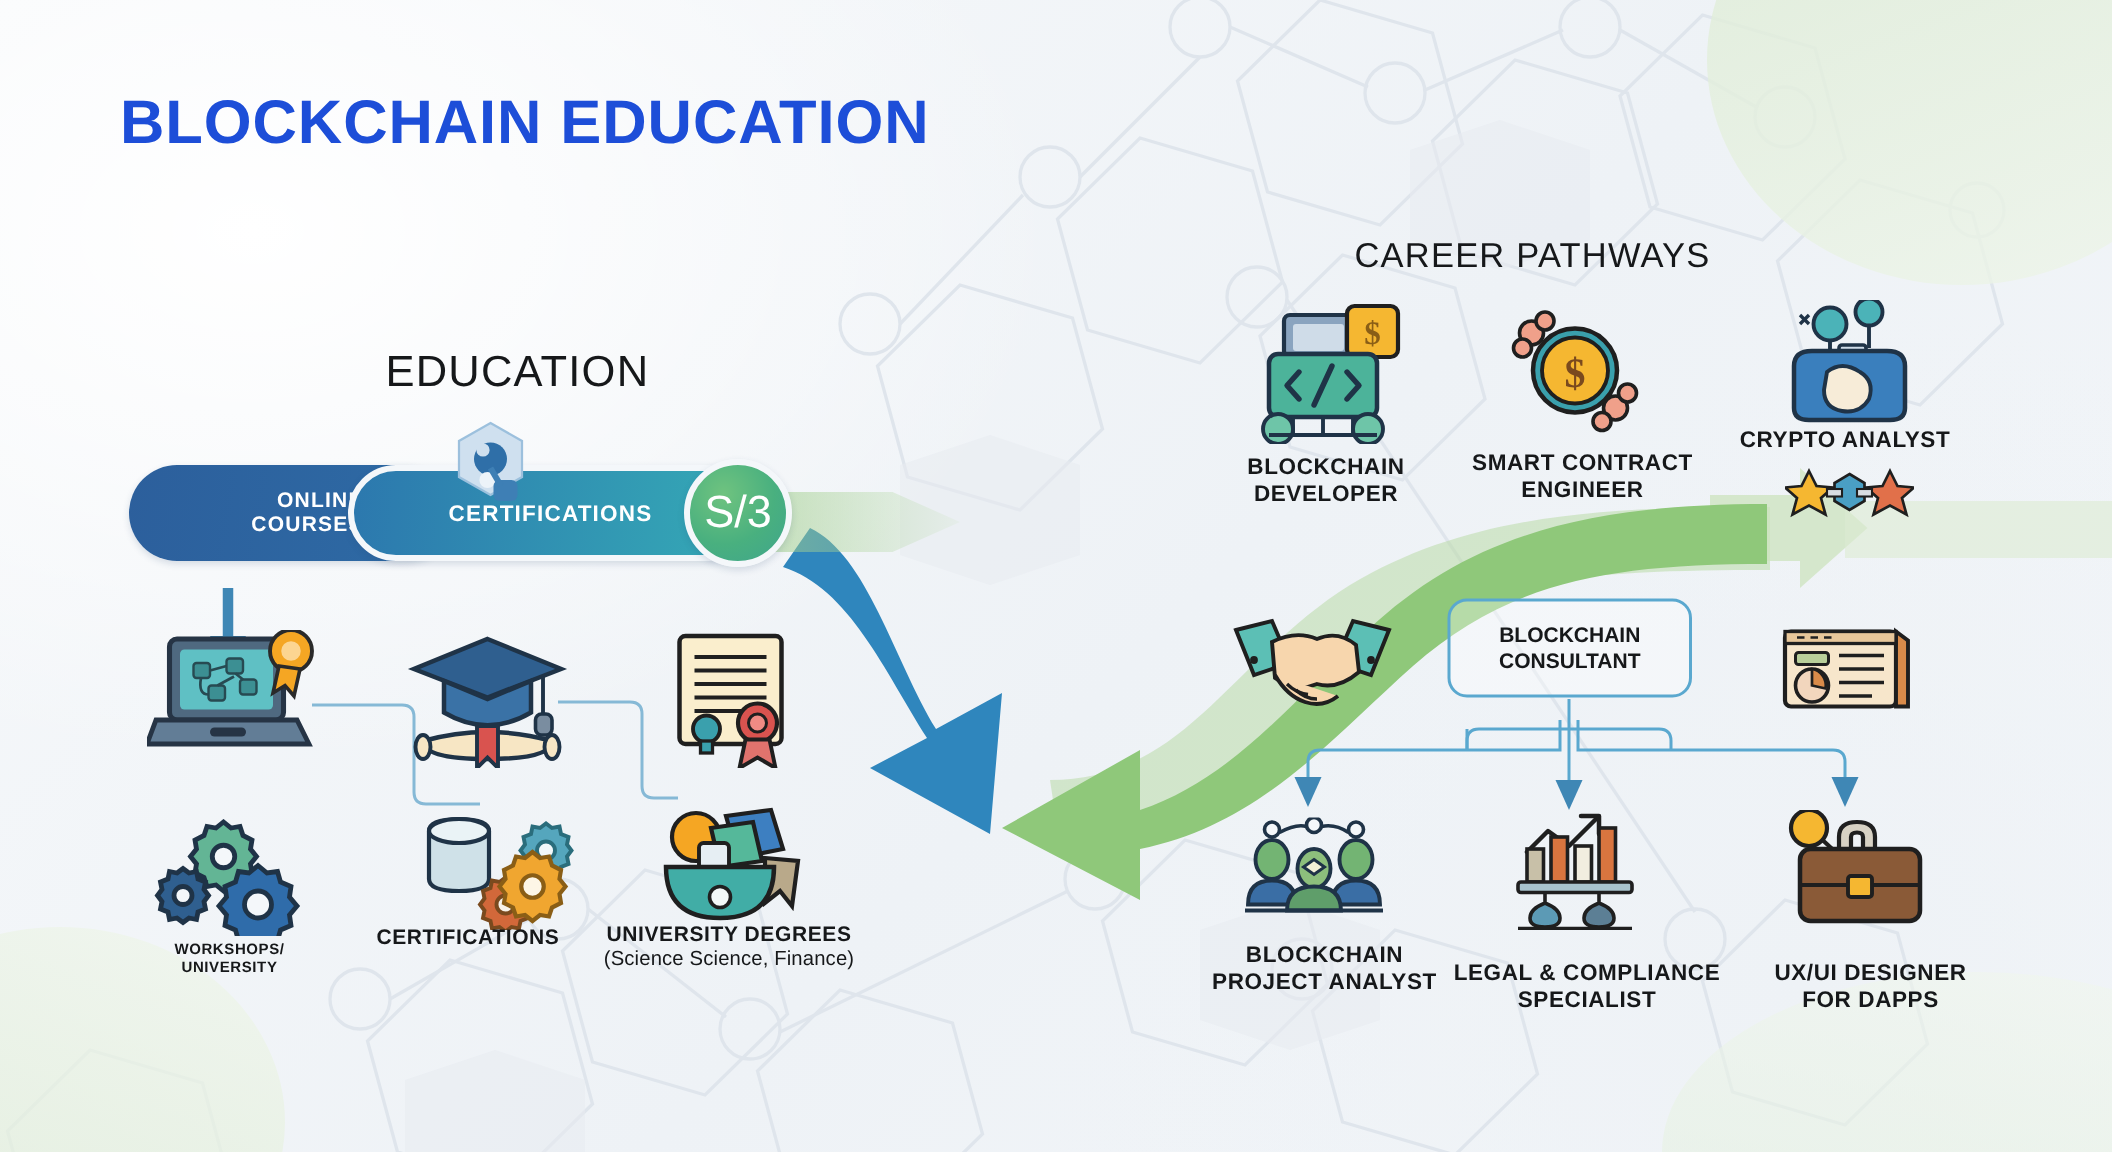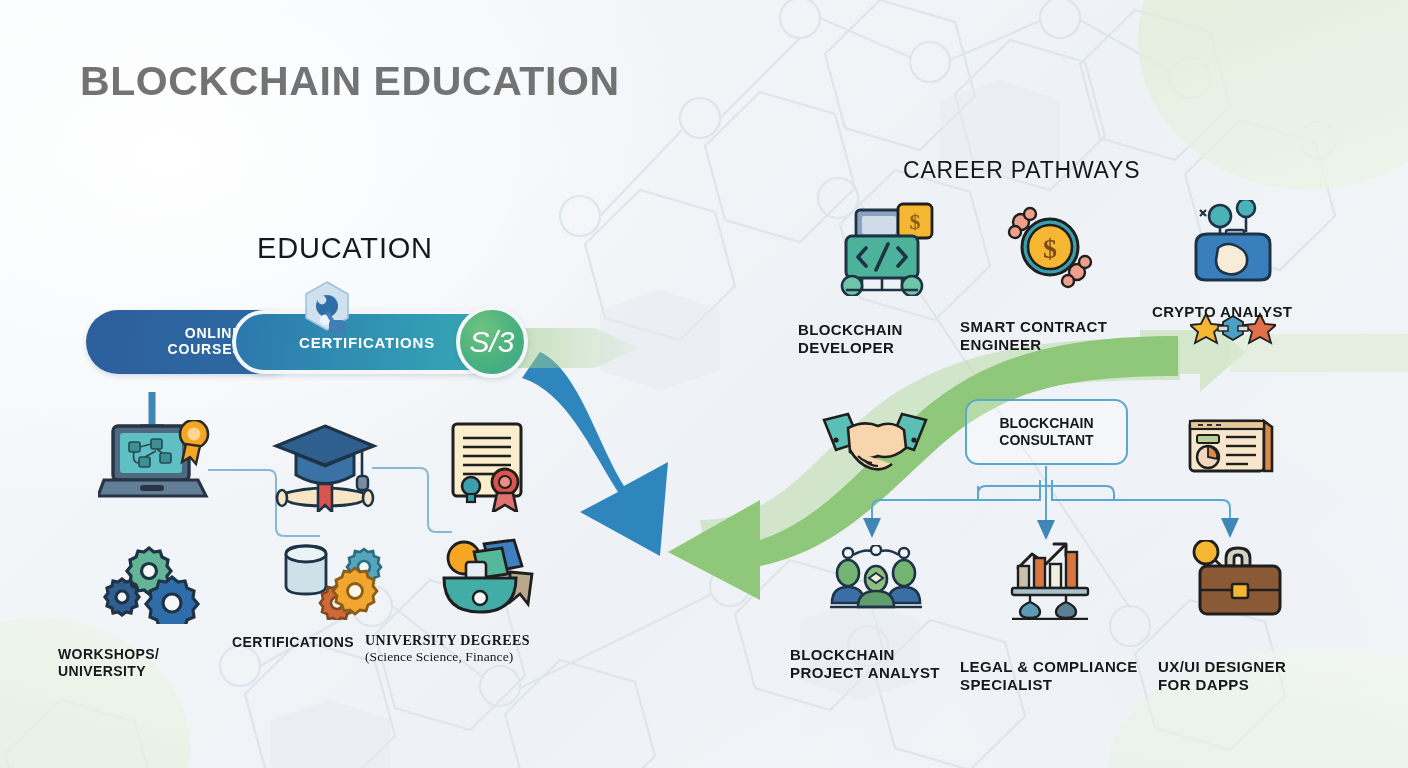--- a/index.html
+++ b/index.html
@@ -35,21 +35,21 @@
   }
   #blob-bottomright{
     width:420px;height:240px;right:-120px;bottom:-120px;border-radius:50%;
     background:linear-gradient(10deg,#dfeeda,#f2f7ef);opacity:.6;
   }
 
   
   #main-title{
     position:absolute; left:80px; top:60px;
     font-size:41px; font-weight:bold; letter-spacing:.6px;
-    line-height:1.07; color:#737373;
+    line-height:1.07; color:#1d4ed8;
   }
   #main-title span{ display:block; }
 
   .section-heading{
     position:absolute; font-weight:normal; color:#16181a;
     letter-spacing:.8px;
   }
   #education-heading{ left:257px; top:232px; font-size:29px; }
   #career-heading{ left:903px; top:157px; font-size:23px; }
 
@@ -68,39 +68,39 @@
     padding-left:22px;
   }
   #pipe-cert{
     left:146px; width:270px;
     background:linear-gradient(95deg,#2c78ae,#35aab6);
     font-size:15px; border:4px solid #f4f7fa;
   }
   #pipe-badge{
     left:370px; top:-4px; width:72px; height:72px; border-radius:50%;
     background:radial-gradient(circle at 35% 30%,#6fc37f,#49b07f 55%,#3fa58c 100%);
-    border:4px solid #f4f7fa; font-size:30px; font-style:italic;
+    border:4px solid #f4f7fa; font-size:30px; 
     font-weight:normal; letter-spacing:0;
   }
   #pipe-tail{
     position:absolute; left:404px; top:18px; width:150px; height:40px;
     background:linear-gradient(90deg,rgba(160,206,140,.65),rgba(200,225,185,.15));
     border-radius:0 20px 20px 0;
     clip-path:polygon(0 0,70% 0,100% 50%,70% 100%,0 100%);
   }
   #hexnode{ position:absolute; left:298px; top:278px; width:58px; height:62px; }
 
   
   #arrow-layer{ position:absolute; inset:0; pointer-events:none; }
 
   
   .icon-tile{ position:absolute; }
   .icon-label{
-    position:absolute; text-align:left; font-weight:bold;
-    color:#16181a; letter-spacing:.4px; line-height:1.22;margin-top:18px;
+    position:absolute; text-align:center; font-weight:bold;
+    color:#16181a; letter-spacing:.4px; line-height:1.22;
   }
   .icon-label .sub{ display:block; font-weight:normal; letter-spacing:.1px; }
 
   
   #consultant-box{
     position:absolute; left:965px; top:399px; width:163px; height:66px;
     border:2px solid #5aa8cf; border-radius:13px;
     display:flex; align-items:center; justify-content:center;
     text-align:center; font-size:14px; font-weight:bold; line-height:1.25;
     color:#16181a; background:rgba(255,255,255,.35);
@@ -329,28 +329,28 @@
       <circle cx="32" cy="28" r="16" fill="#f5a623" stroke="#1f1f1f" stroke-width="2.8"></circle>
       <path d="M52 14 L82 10 L90 36 L60 42 Z" fill="#3d7fc1" stroke="#1f1f1f" stroke-width="2.8"></path>
       <path d="M42 22 L70 18 L76 44 L48 48 Z" fill="#55b89a" stroke="#1f1f1f" stroke-width="2.8"></path>
       <rect x="34" y="32" width="20" height="20" rx="3" fill="#e6eef3" stroke="#1f1f1f" stroke-width="2.6"></rect>
       <path d="M78 42 L100 44 L96 74 L88 64 L78 72 Z" fill="#b9a98a" stroke="#1f1f1f" stroke-width="2.8"></path>
       <path d="M12 48 L84 48 Q84 82 48 82 Q12 82 12 48 Z" fill="#41ada6" stroke="#1f1f1f" stroke-width="3"></path>
       <circle cx="48" cy="68" r="7" fill="#f3f8f8" stroke="#1f1f1f" stroke-width="2.4"></circle>
     </svg>
   </div>
 
-  <div class="icon-label" style="left:58px;top:628px;width:190px;font-size:14px;">
+  <div class="icon-label" style="left:58px;top:628px;width:190px;font-size:10px;">
     <span>WORKSHOPS/</span><br>
     <span>UNIVERSITY</span>
   </div>
   <div class="icon-label" style="left:232px;top:616px;width:160px;font-size:14px;">
     <span>CERTIFICATIONS</span>
   </div>
-  <div class="icon-label" style="left:365px;top:614px;width:222px;font-size:14px;font-family:Liberation Serif, serif;">
+  <div class="icon-label" style="left:375px;top:614px;width:222px;font-size:14px;">
     <span>UNIVERSITY DEGREES</span>
     <span class="sub" style="font-size:13.5px">(Science Science, Finance)</span>
   </div>
 
   <div class="icon-tile" style="left:832px;top:200px;width:104px;height:96px">
     <svg viewBox="0 0 104 96" width="104" height="96">
       <rect x="24" y="10" width="46" height="28" rx="4" fill="#8aa4bf" stroke="#1f3347" stroke-width="2.8"></rect>
       <rect x="30" y="16" width="34" height="18" rx="2" fill="#cfdce8"></rect>
       <rect x="66" y="4" width="34" height="34" rx="5" fill="#f5b731" stroke="#1f1f1f" stroke-width="2.8"></rect>
       <text x="83" y="29" font-size="22" font-weight="bold" fill="#8a5e16" text-anchor="middle" font-family="Liberation Serif, serif">$</text>

